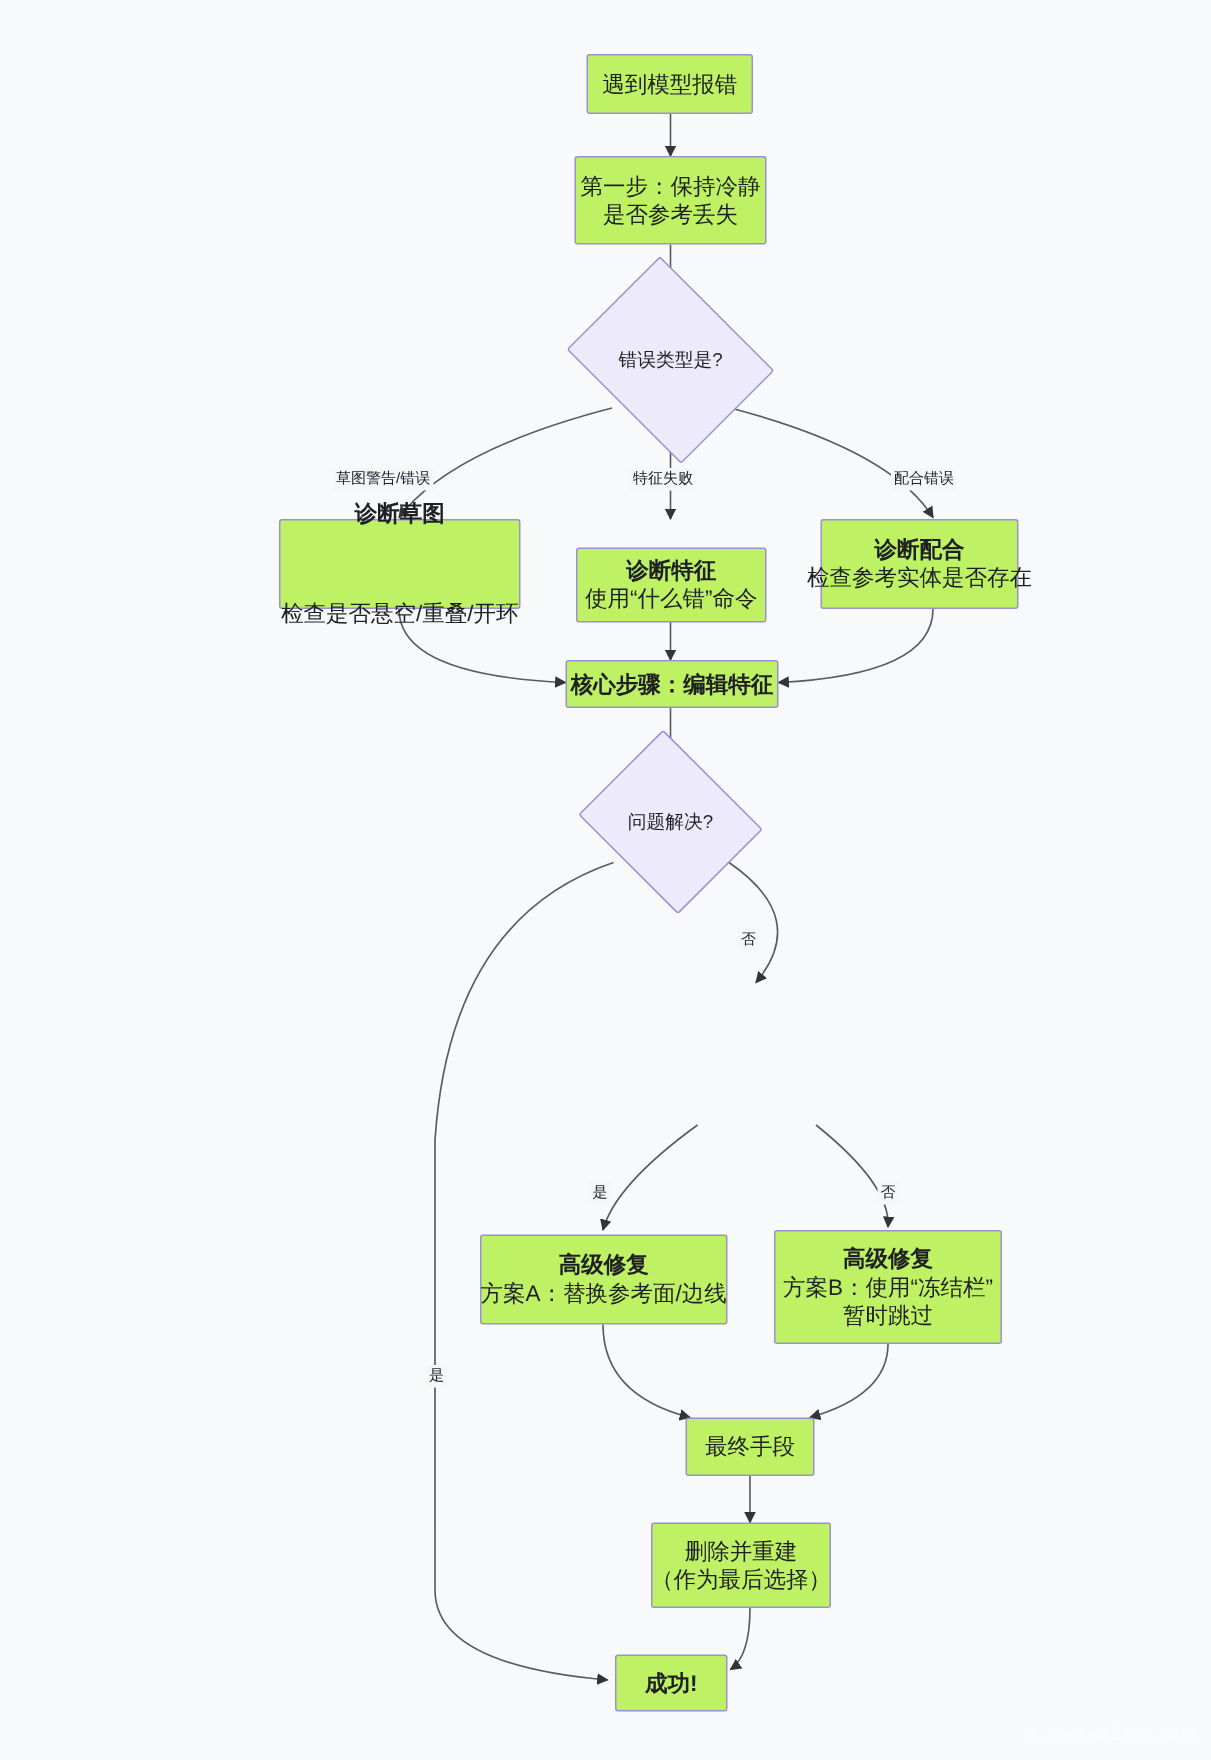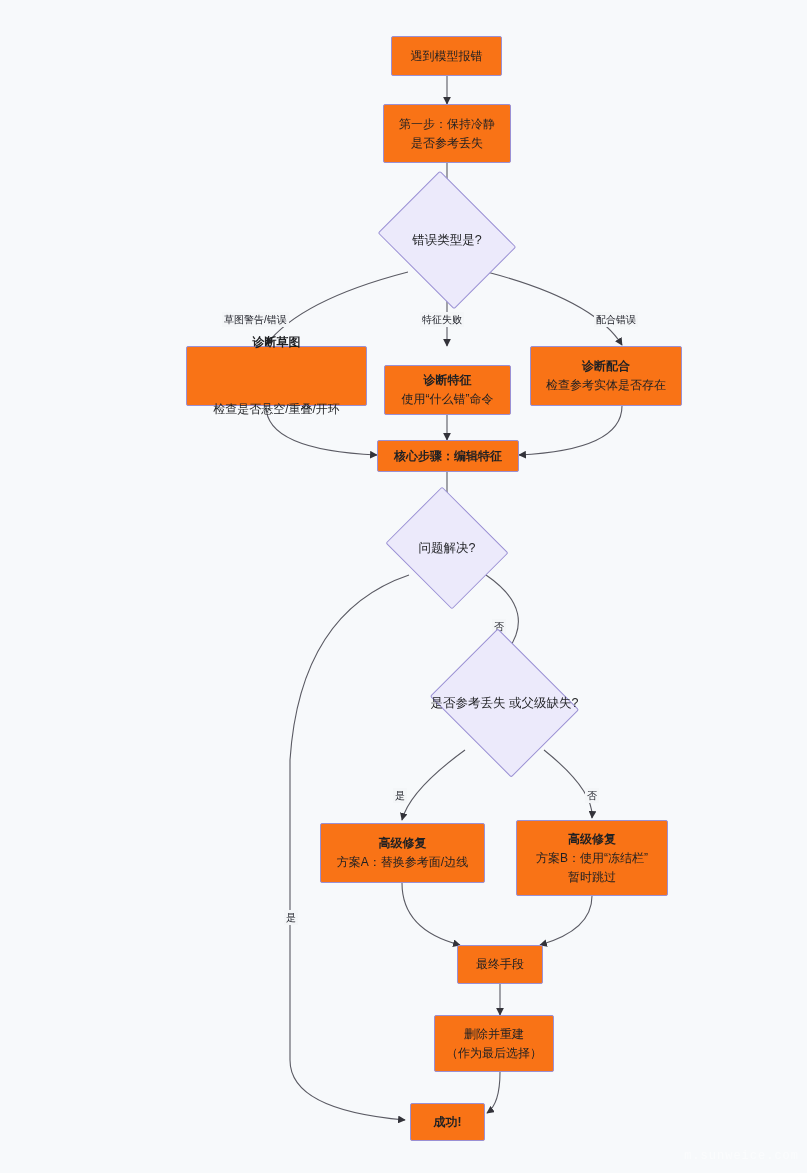--- a/index.html
+++ b/index.html
@@ -9,29 +9,29 @@
     font-family:"Liberation Sans","DejaVu Sans",sans-serif;
     position:relative;
     overflow:hidden;
   }
   #stage{position:absolute;left:0;top:0;width:807px;height:1173px;}
   svg.edges{position:absolute;left:0;top:0;width:807px;height:1173px;}
 
   .node{
     position:absolute;
     box-sizing:border-box;
-    background:#f97316;
+    background:#bef264;
     border:1px solid #9a90d4;
     border-radius:2px;
     display:flex;
     flex-direction:column;
     align-items:center;
     justify-content:center;
     color:#1f2023;
-    font-size:12px;
+    font-size:15px;
     line-height:19px;
     text-align:center;
     white-space:nowrap;
   }
   .node .ln{display:block;}
   .node .b{font-weight:bold;}
 
   
   .diamond{
     position:absolute;
@@ -135,54 +135,47 @@
 
   <div class="diamond" style="left:393px;top:196px;width:108px;height:88px;">
     <span class="shape"></span>
     <span class="dlabel">错误类型是?</span>
   </div>
 
   <div class="elabel" style="left:222px;top:312px;">草图警告/错误</div>
   <div class="elabel" style="left:420px;top:312px;">特征失败</div>
   <div class="elabel" style="left:594px;top:312px;">配合错误</div>
 
-  <div class="node" style="left:186px;top:346px;width:181px;height:60px;gap:48px;">
+  <div class="node" style="left:186px;top:346px;width:161px;height:60px;gap:48px;">
     <span class="ln b">诊断草图</span>
     <span class="ln">检查是否悬空/重叠/开环</span>
   </div>
 
   <div class="node" style="left:384px;top:365px;width:127px;height:50px;">
     <span class="ln b">诊断特征</span>
     <span class="ln">使用“什么错”命令</span>
   </div>
 
-  <div class="node" style="left:530px;top:346px;width:152px;height:60px;">
+  <div class="node" style="left:547px;top:346px;width:132px;height:60px;">
     <span class="ln b">诊断配合</span>
     <span class="ln">检查参考实体是否存在</span>
   </div>
 
   <div class="node" style="left:377px;top:440px;width:142px;height:32px;">
     <span class="ln b">核心步骤：编辑特征</span>
   </div>
 
   <div class="diamond" style="left:400px;top:508px;width:94px;height:80px;">
     <span class="shape"></span>
     <span class="dlabel">问题解决?</span>
   </div>
 
   <div class="elabel" style="left:492px;top:619px;">否</div>
   <div class="elabel" style="left:284px;top:910px;">是</div>
 
-  <div class="diamond" style="left:447px;top:655px;width:115px;height:96px;">
-    <span class="shape"></span>
-    <span class="dlabel">
-      <span class="ln">是否参考丢失</span>
-      <span class="ln">或父级缺失?</span>
-    </span>
-  </div>
 
   <div class="elabel" style="left:393px;top:788px;">是</div>
   <div class="elabel" style="left:585px;top:788px;">否</div>
 
   <div class="node" style="left:320px;top:823px;width:165px;height:60px;">
     <span class="ln b">高级修复</span>
     <span class="ln">方案A：替换参考面/边线</span>
   </div>
 
   <div class="node" style="left:516px;top:820px;width:152px;height:76px;">

